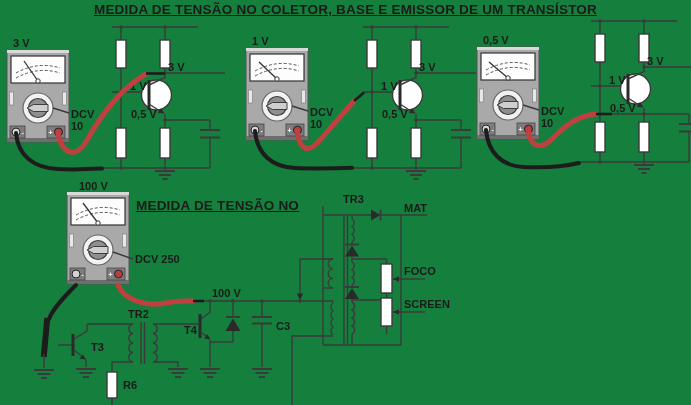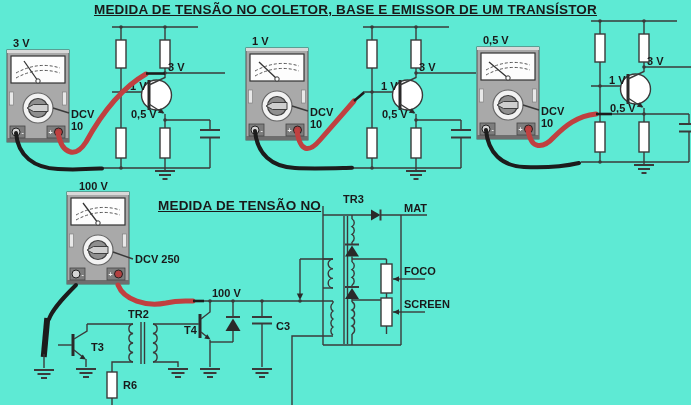--- a/index.html
+++ b/index.html
@@ -1,21 +1,21 @@
 <!DOCTYPE html>
 <html><head>
 <meta charset="utf-8">
 <style>
   html,body{margin:0;padding:0;background:#ffffff;}
-  #stage{position:relative;width:691px;height:405px;background:#5eead4;overflow:hidden;
+  #stage{position:relative;width:691px;height:405px;background:#15803d;overflow:hidden;
          font-family:"Liberation Sans",sans-serif;}
   .title{position:absolute;font-weight:bold;color:#1a1a1a;text-decoration:underline;
          font-size:13.5px;letter-spacing:0.2px;white-space:nowrap;}
   #title-top{top:2px;left:0;right:0;text-align:center;}
-  #title-bottom{top:198px;left:158px;line-height:15px;text-align:left;}
+  #title-bottom{top:198px;left:136px;line-height:15px;text-align:left;}
   #title-bottom div{text-decoration:underline;}
   svg{position:absolute;top:0;left:0;}
   .wire{stroke:#3a3a3a;stroke-width:1.4;fill:none;}
   .wire2{stroke:#3a3a3a;stroke-width:2;fill:none;}
   .bar{stroke:#2a2a2a;stroke-width:3;fill:none;}
   .comp{fill:#ffffff;stroke:#3a3a3a;stroke-width:1.4;}
   .dot{fill:#3a3a3a;}
   .fill{fill:#2a2a2a;stroke:none;}
   .lbl{font:bold 11px "Liberation Sans",sans-serif;fill:#1a1a1a;}
   .probe-red{stroke:#c04040;stroke-width:5;fill:none;stroke-linecap:round;}

